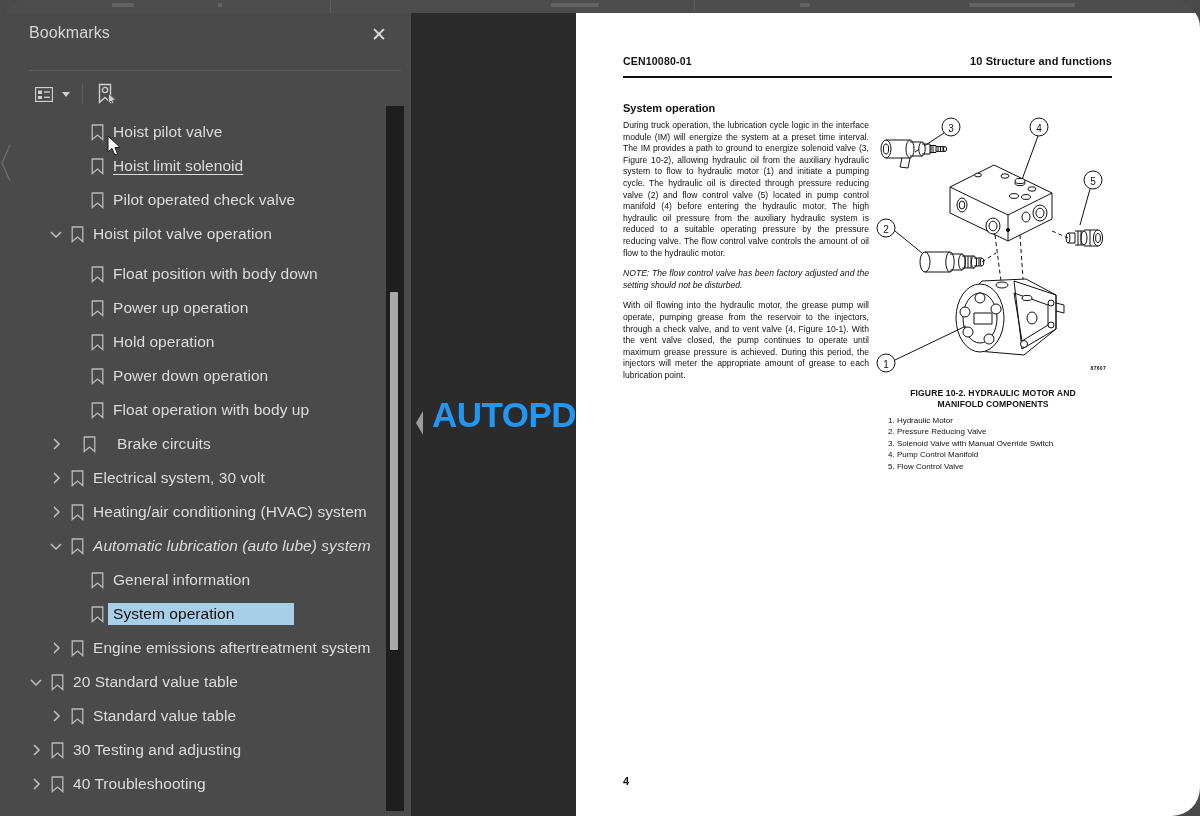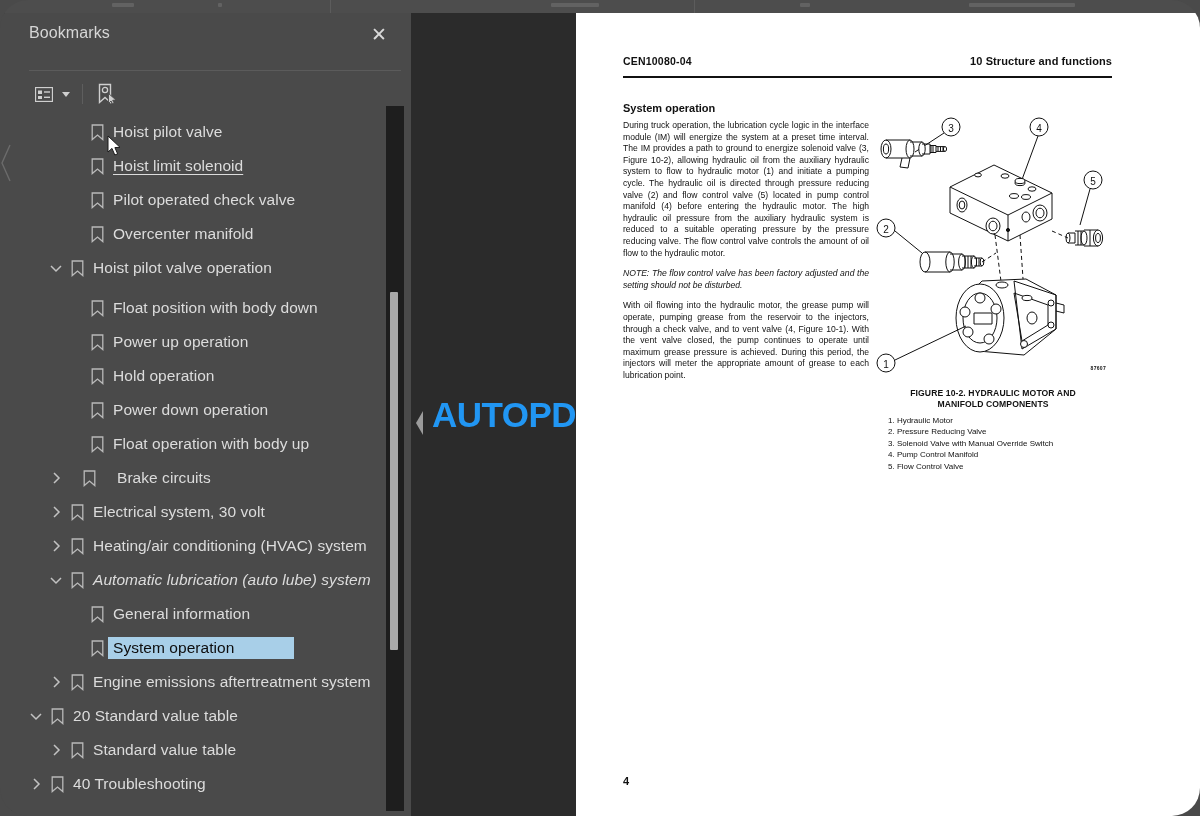--- a/index.html
+++ b/index.html
@@ -201,29 +201,20 @@
         </div>
         <div class="row" style="padding-left: 54px;">
           <span class="twisty"></span>
           <span class="bm-ico">
             <svg width="13" height="17" viewBox="0 0 13 17">
               <path d="M1.2 1 H11.8 V15.6 L6.5 11 L1.2 15.6 Z" fill="none" stroke="#b9b9b9" stroke-width="1.3"></path>
             </svg>
           </span>
           <span class="row-label">Pilot operated check valve</span>
         </div>
-        <div class="row" style="padding-left: 54px;">
-          <span class="twisty"></span>
-          <span class="bm-ico">
-            <svg width="13" height="17" viewBox="0 0 13 17">
-              <path d="M1.2 1 H11.8 V15.6 L6.5 11 L1.2 15.6 Z" fill="none" stroke="#b9b9b9" stroke-width="1.3"></path>
-            </svg>
-          </span>
-          <span class="row-label">Overcenter manifold</span>
-        </div>
         <div class="row" style="padding-left: 34px;">
           <span class="twisty">
             <svg width="12" height="9" viewBox="0 0 12 9">
               <polyline points="1,2 6,7 11,2" fill="none" stroke="#c2c2c2" stroke-width="1.5"></polyline>
             </svg>
           </span>
           <span class="bm-ico">
             <svg width="13" height="17" viewBox="0 0 13 17">
               <path d="M1.2 1 H11.8 V15.6 L6.5 11 L1.2 15.6 Z" fill="none" stroke="#b9b9b9" stroke-width="1.3"></path>
             </svg>
@@ -376,20 +367,33 @@
             <svg width="9" height="12" viewBox="0 0 9 12">
               <polyline points="2,1 7,6 2,11" fill="none" stroke="#c2c2c2" stroke-width="1.5"></polyline>
             </svg>
           </span>
           <span class="bm-ico">
             <svg width="13" height="17" viewBox="0 0 13 17">
               <path d="M1.2 1 H11.8 V15.6 L6.5 11 L1.2 15.6 Z" fill="none" stroke="#b9b9b9" stroke-width="1.3"></path>
             </svg>
           </span>
           <span class="row-label">Standard value table</span>
+        </div>
+        <div class="row" style="padding-left: 14px;">
+          <span class="twisty">
+            <svg width="9" height="12" viewBox="0 0 9 12">
+              <polyline points="2,1 7,6 2,11" fill="none" stroke="#c2c2c2" stroke-width="1.5"></polyline>
+            </svg>
+          </span>
+          <span class="bm-ico">
+            <svg width="13" height="17" viewBox="0 0 13 17">
+              <path d="M1.2 1 H11.8 V15.6 L6.5 11 L1.2 15.6 Z" fill="none" stroke="#b9b9b9" stroke-width="1.3"></path>
+            </svg>
+          </span>
+          <span class="row-label">30 Testing and adjusting</span>
         </div>
         <div class="row" style="padding-left: 14px;">
           <span class="twisty">
             <svg width="9" height="12" viewBox="0 0 9 12">
               <polyline points="2,1 7,6 2,11" fill="none" stroke="#c2c2c2" stroke-width="1.5"></polyline>
             </svg>
           </span>
           <span class="bm-ico">
             <svg width="13" height="17" viewBox="0 0 13 17">
               <path d="M1.2 1 H11.8 V15.6 L6.5 11 L1.2 15.6 Z" fill="none" stroke="#b9b9b9" stroke-width="1.3"></path>
@@ -411,21 +415,21 @@
 
     <svg class="view-chev" viewBox="0 0 12 30">
       <polygon points="9,3 2,15 9,27" fill="#9b9b9b"></polygon>
     </svg>
 
     <div class="watermark">AUTOPDF.NET</div>
 
     <div class="page">
 
       <div class="doc-head">
-        <div class="doc-code">CEN10080-04</div>
+        <div class="doc-code">CEN10080-01</div>
         <div class="doc-sect">10 Structure and functions</div>
       </div>
       <div class="doc-rule"></div>
 
       <div class="sec-title">System operation</div>
 
       <div class="col-left">
         <p class="para">During truck operation, the lubrication cycle logic in the interface module (IM) will energize the system at a preset time interval. The IM provides a path to ground to energize solenoid valve (3, Figure 10-2), allowing hydraulic oil from the auxiliary hydraulic system to flow to hydraulic motor (1) and initiate a pumping cycle. The hydraulic oil is directed through pressure reducing valve (2) and flow control valve (5) located in pump control manifold (4) before entering the hydraulic motor. The high hydraulic oil pressure from the auxiliary hydraulic system is reduced to a suitable operating pressure by the pressure reducing valve. The flow control valve controls the amount of oil flow to the hydraulic motor.</p>
         <p class="para note">NOTE: The flow control valve has been factory adjusted and the setting should not be disturbed.</p>
         <p class="para">With oil flowing into the hydraulic motor, the grease pump will operate, pumping grease from the reservoir to the injectors, through a check valve, and to vent valve (4, Figure 10-1). With the vent valve closed, the pump continues to operate until maximum grease pressure is achieved. During this period, the injectors will meter the appropriate amount of grease to each lubrication point.</p>

